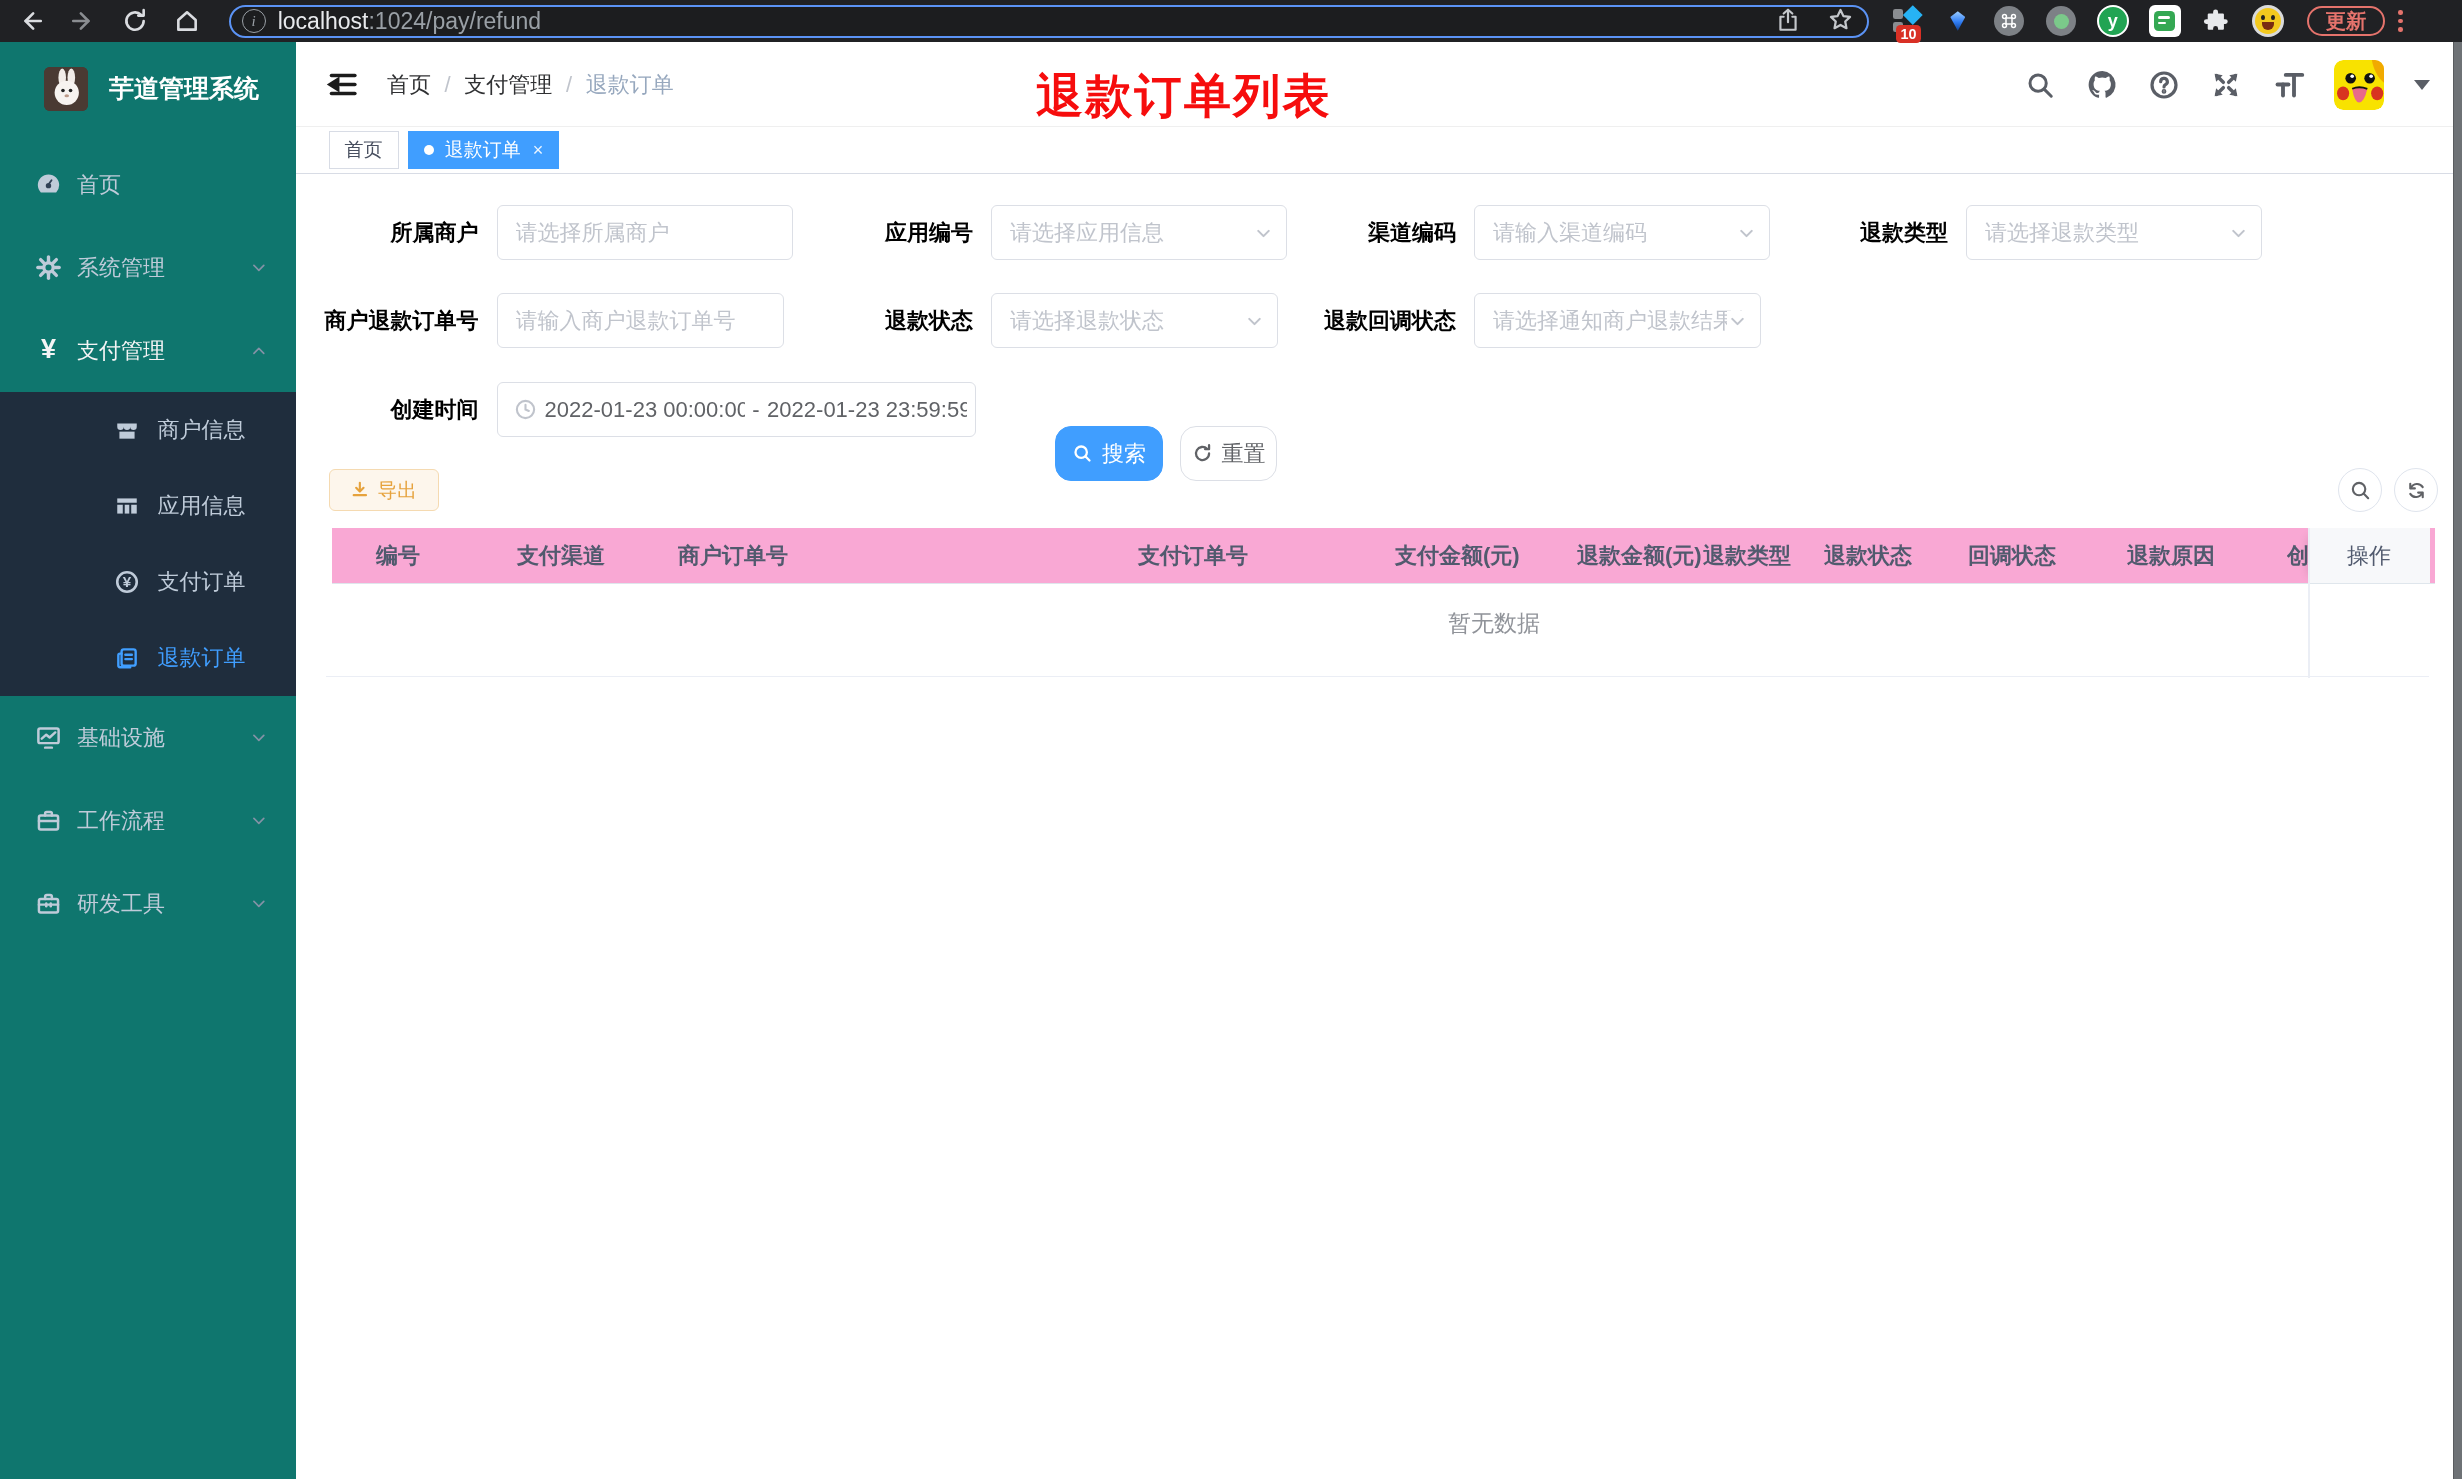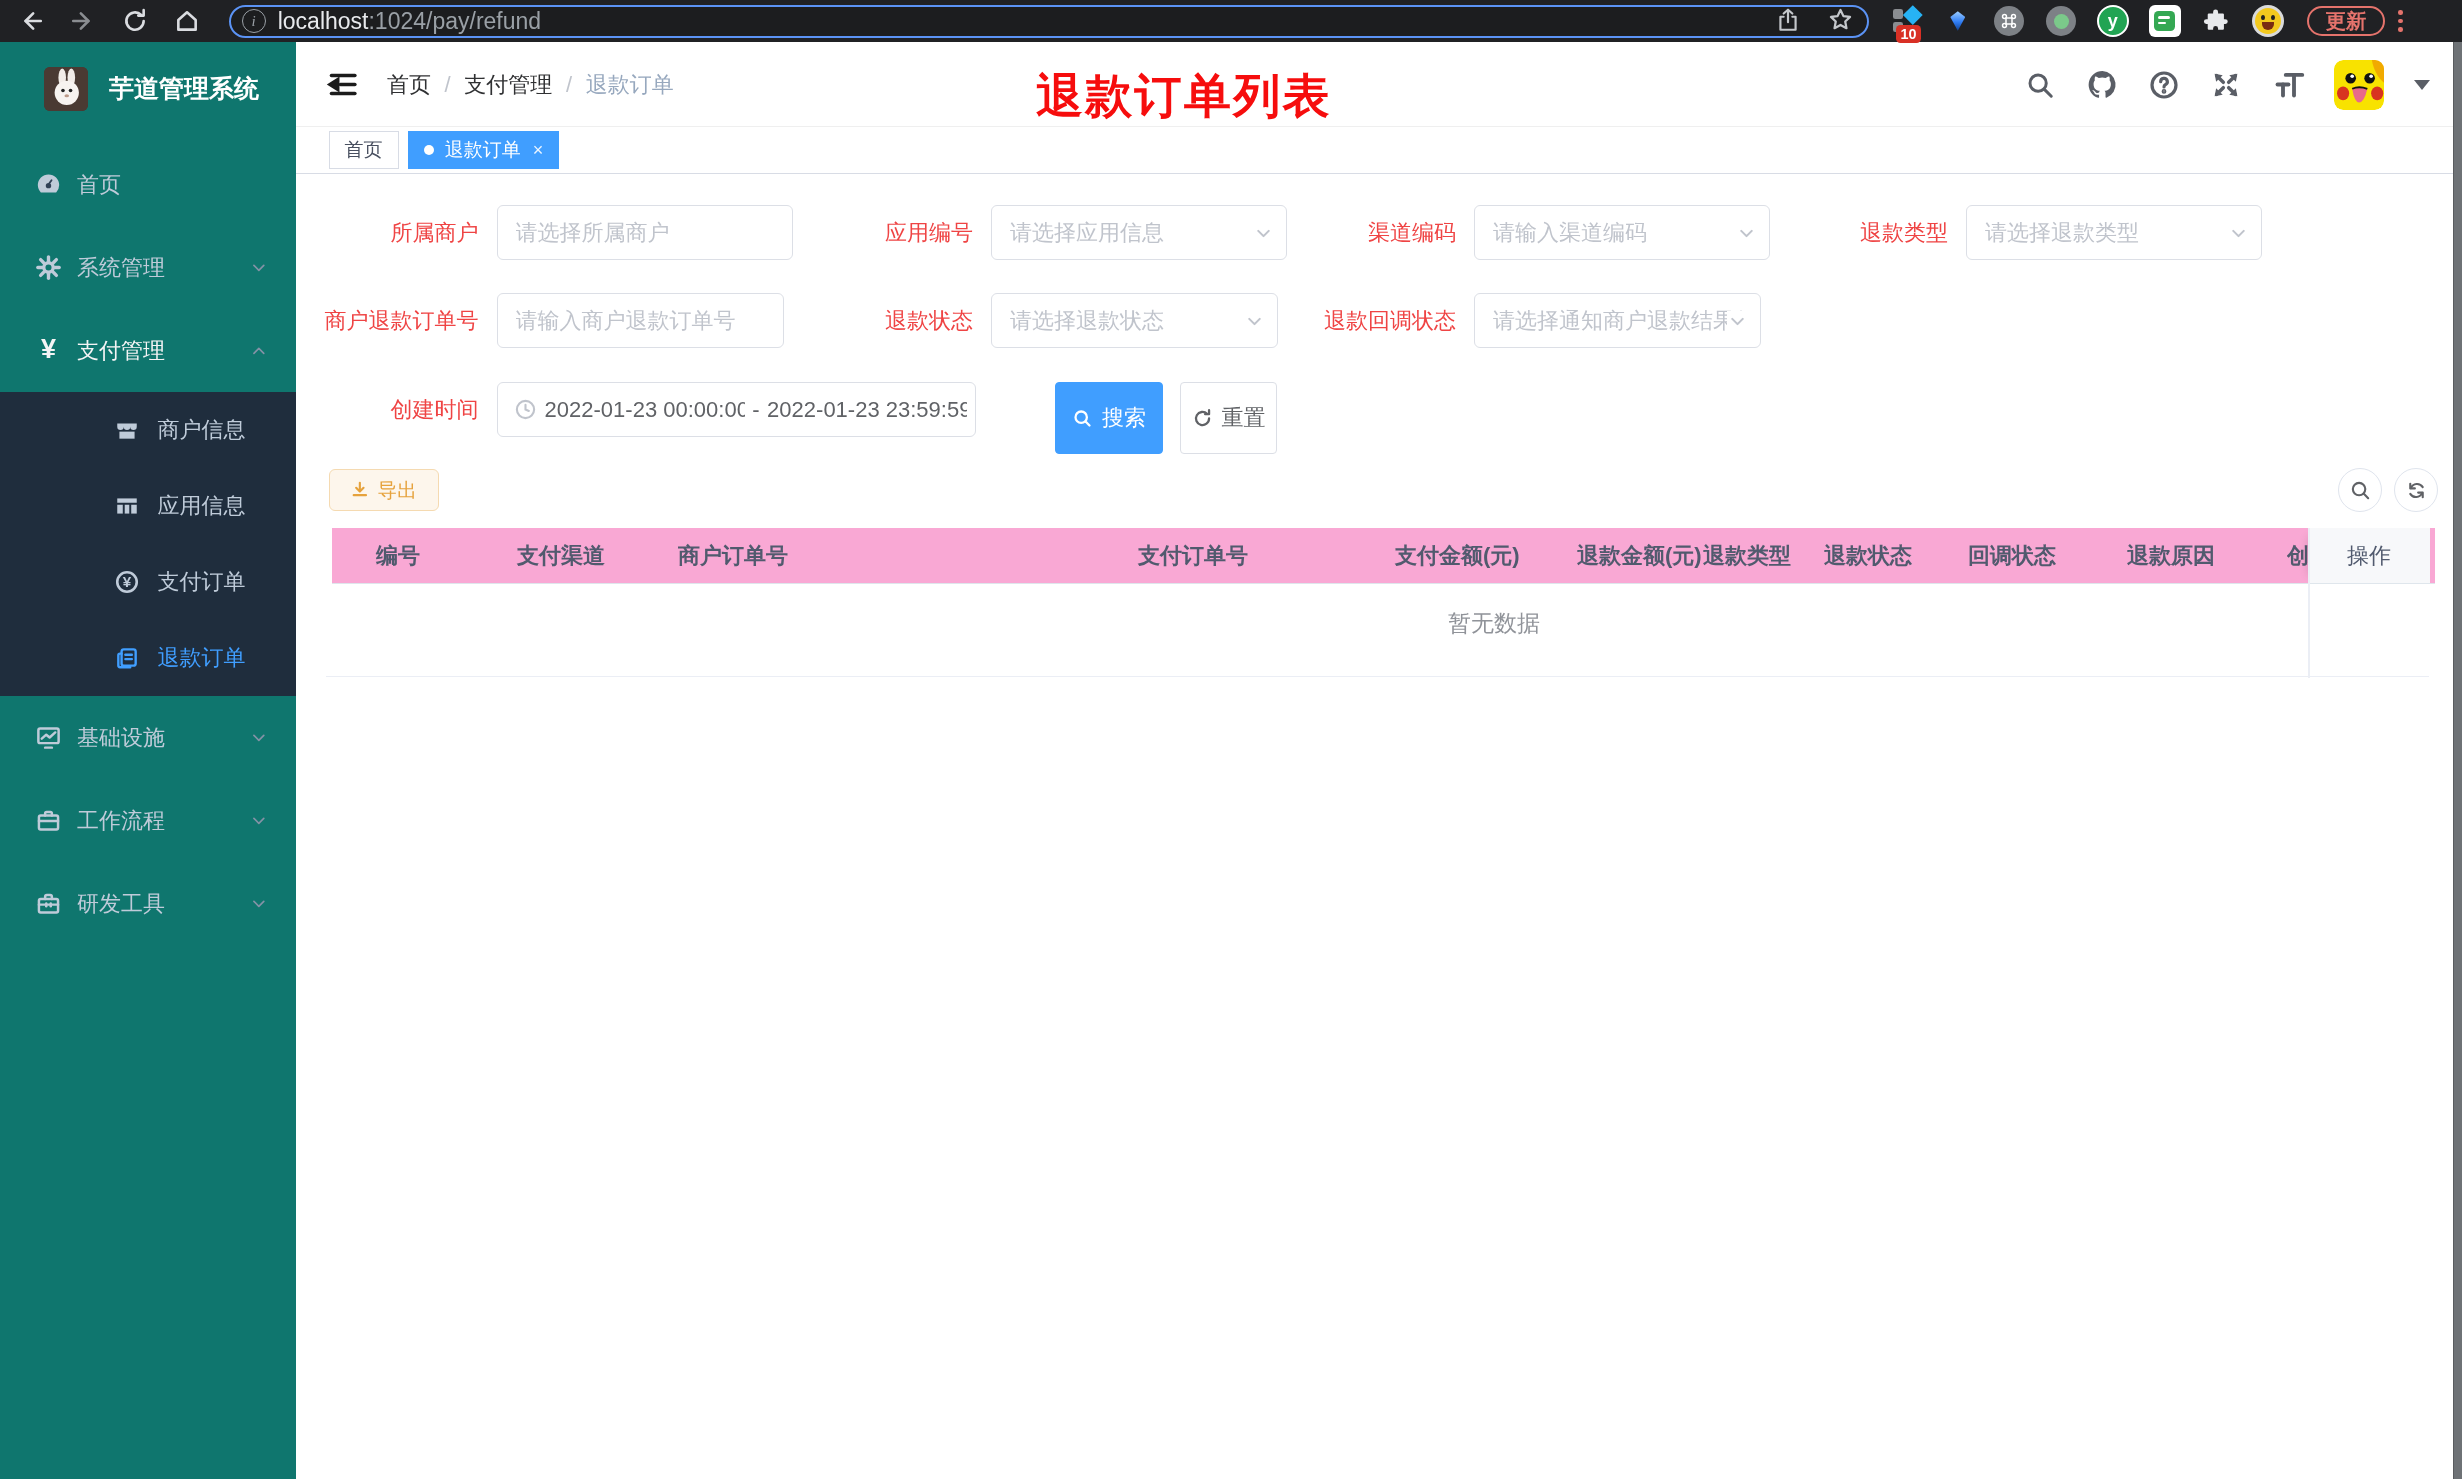--- a/index.html
+++ b/index.html
@@ -75,32 +75,32 @@
   
   #tab-bar { position:absolute; left:296px; top:127px; width:2167px; height:47px; background:#fff; border-bottom:1.5px solid #d8dce5; box-shadow:0 1.5px 4.5px rgba(0,0,0,.04); padding-left:32.5px; display:flex; align-items:center; }
   .tag { display:inline-flex; align-items:center; height:38px; padding:0 15px; border:1.5px solid #d8dce5; background:#fff; color:#495060; font-size:19px; margin-right:9px; cursor:pointer; }
   .tag.active { background:#409eff; border-color:#409eff; color:#fff; }
   .tag-dot { width:10.6px; height:10.6px; border-radius:50%; background:#fff; margin-right:10.6px; }
   .tag-close { font-size:18px; margin-left:12px; opacity:.9; }
 
   
   #content { position:absolute; left:296px; top:174px; width:2167px; height:1306px; background:#fff; }
   .fi { position:absolute; height:55px; display:flex; align-items:center; }
-  .fi .lb { width:174px; text-align:right; padding-right:18px; font-size:22px; font-weight:400; color:#ef4444; white-space:nowrap; flex:none; }
+  .fi .lb { width:174px; text-align:right; padding-right:18px; font-size:22px; font-weight:700; color:#000000; white-space:nowrap; flex:none; }
   .ctl { position:relative; height:55px; border:1.5px solid #dcdfe6; border-radius:6px; background:#fff; display:flex; align-items:center; }
   .ctl input { border:none; outline:none; background:transparent; font-size:22px; color:#606266; width:100%; padding:0 18px; font-family:inherit; }
   .ctl input::placeholder { color:#c0c4cc; }
   .sel-arrow { position:absolute; right:12px; top:16.6px; width:21px; height:21px; pointer-events:none; }
   .sel-arrow svg { stroke:#c0c4cc; stroke-width:2.4; fill:none; stroke-linecap:round; stroke-linejoin:round; }
   #date-range { width:479px; padding:0 12px; }
   #date-range .dtxt { font-size:22px; color:#606266; white-space:nowrap; overflow:hidden; width:200px; flex:none; }
   #date-range .dsep { font-size:22px; color:#606266; margin:0 7.6px; flex:none; }
   .clock { width:23px; height:23px; margin:0 7.6px 0 4.5px; flex:none; }
   .clock svg { stroke:#c0c4cc; stroke-width:2.2; fill:none; stroke-linecap:round; }
-  .btn { position:absolute; height:72px; border-radius:4px; display:flex; align-items:center; justify-content:center; font-size:22px; cursor:pointer; }
+  .btn { position:absolute; height:55px; border-radius:16px; display:flex; align-items:center; justify-content:center; font-size:22px; cursor:pointer;margin-top:44px; }
   #btn-search { left:759px; top:208px; width:108px; background:#409eff; color:#fff; border:1.5px solid #409eff; }
   #btn-reset { left:884px; top:208px; width:97px; background:#fff; color:#606266; border:1.5px solid #dcdfe6; }
   .btn svg { stroke-width:2.6; fill:none; stroke-linecap:round; stroke-linejoin:round; margin-right:9px; }
   #btn-export { left:32.5px; top:295px; width:110px; height:42px; position:absolute; border-radius:6px; background:#fdf6ec; border:1.5px solid #f5dab1; color:#e6a23c; font-size:19.7px; display:flex; align-items:center; justify-content:center; cursor:pointer; }
   #btn-export svg { stroke:#e6a23c; stroke-width:2.6; fill:none; stroke-linecap:round; stroke-linejoin:round; margin-right:7.6px; }
   .circ-btn { position:absolute; top:294px; width:44px; height:44px; border-radius:50%; border:1.5px solid #dfe4ed; background:#fff; display:flex; align-items:center; justify-content:center; cursor:pointer; }
   .circ-btn svg { stroke:#606266; stroke-width:2.2; fill:none; stroke-linecap:round; stroke-linejoin:round; }
 
   
   #thead { position:absolute; left:36px; top:354px; width:2103px; height:56px; background:#f9a8d4; border-bottom:1.5px solid #dfe6ec; }

